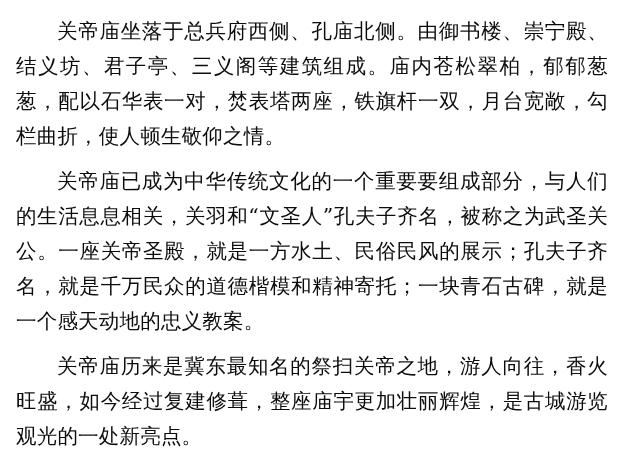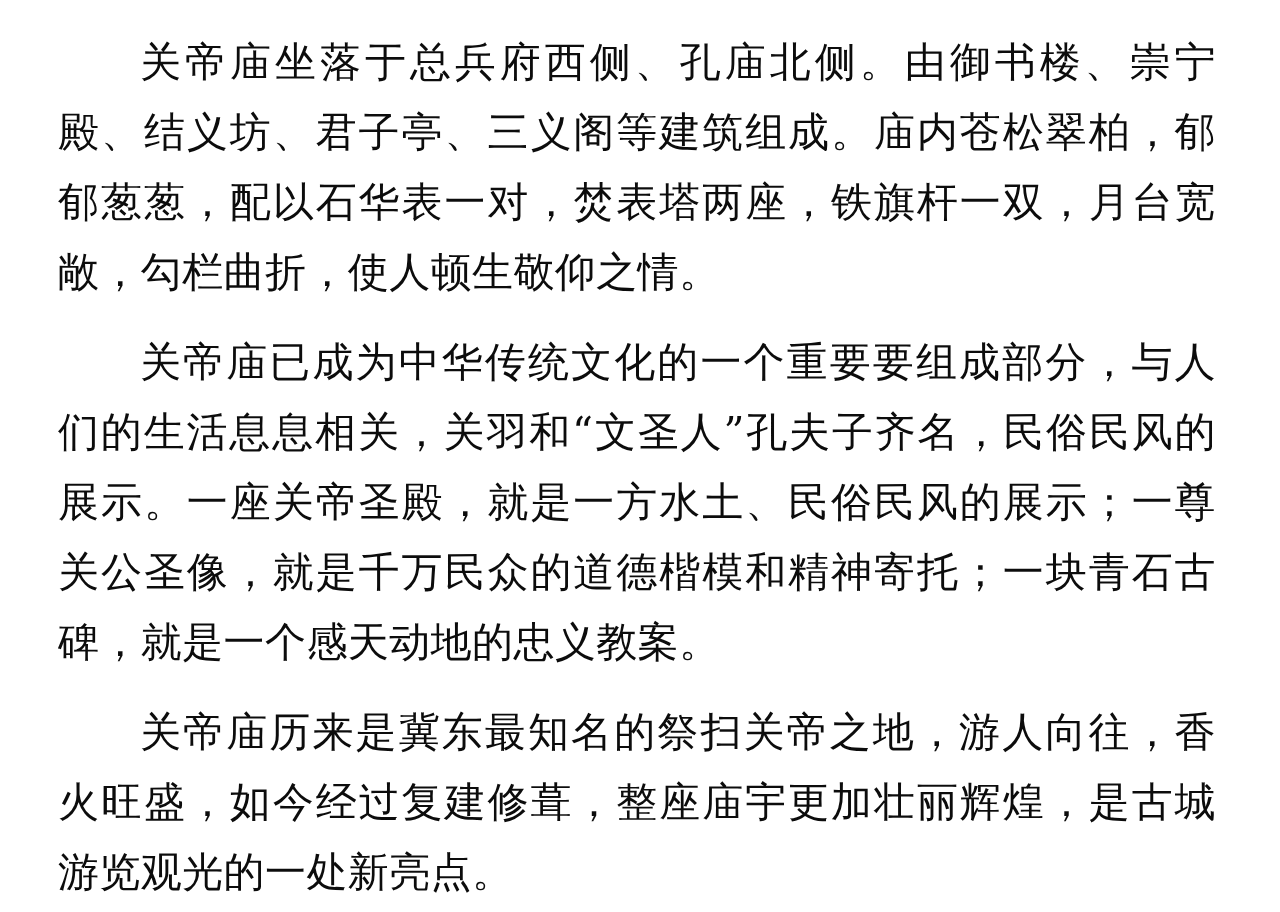--- a/index.html
+++ b/index.html
@@ -10,21 +10,21 @@
   body {
     width: 640px;
     height: 456px;
     overflow: hidden;
     font-family: "DejaVu Serif", "Liberation Serif", serif;
   }
   .page {
     width: 624px;
     height: 456px;
     box-sizing: border-box;
-    padding: 14px 16px 10px 29px;
+    padding: 14px 16px 10px 16px;
     background: #ffffff;
     position: relative;
   }
   .para {
     color: #0c0c0c;
     font-size: 20.5px;
     line-height: 35px;
     text-align: justify;
     text-justify: inter-character;
     text-indent: 2em;
@@ -35,15 +35,15 @@
   }
   .para:last-child {
     margin-bottom: 16px;
   }
 </style>
 </head>
 <body>
 
 <div class="page">
   <p class="para">关帝庙坐落于总兵府西侧、孔庙北侧。由御书楼、崇宁殿、结义坊、君子亭、三义阁等建筑组成。庙内苍松翠柏，郁郁葱葱，配以石华表一对，焚表塔两座，铁旗杆一双，月台宽敞，勾栏曲折，使人顿生敬仰之情。</p>
-  <p class="para">关帝庙已成为中华传统文化的一个重要要组成部分，与人们的生活息息相关，关羽和“文圣人”孔夫子齐名，民俗民风的展示。一座关帝圣殿，就是一方水土、民俗民风的展示；一尊关公圣像，就是千万民众的道德楷模和精神寄托；一块青石古碑，就是一个感天动地的忠义教案。</p>
+  <p class="para">关帝庙已成为中华传统文化的一个重要要组成部分，与人们的生活息息相关，关羽和“文圣人”孔夫子齐名，被称之为武圣关公。一座关帝圣殿，就是一方水土、民俗民风的展示；孔夫子齐名，就是千万民众的道德楷模和精神寄托；一块青石古碑，就是一个感天动地的忠义教案。</p>
   <p class="para">关帝庙历来是冀东最知名的祭扫关帝之地，游人向往，香火旺盛，如今经过复建修葺，整座庙宇更加壮丽辉煌，是古城游览观光的一处新亮点。</p>
 </div>
 
 </body></html>

